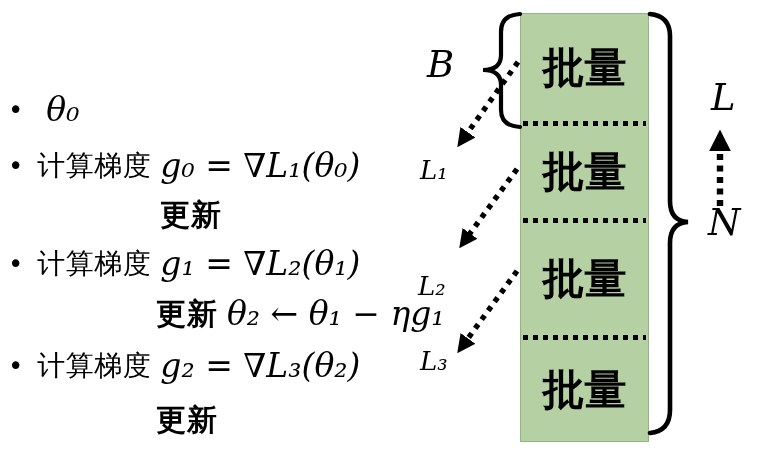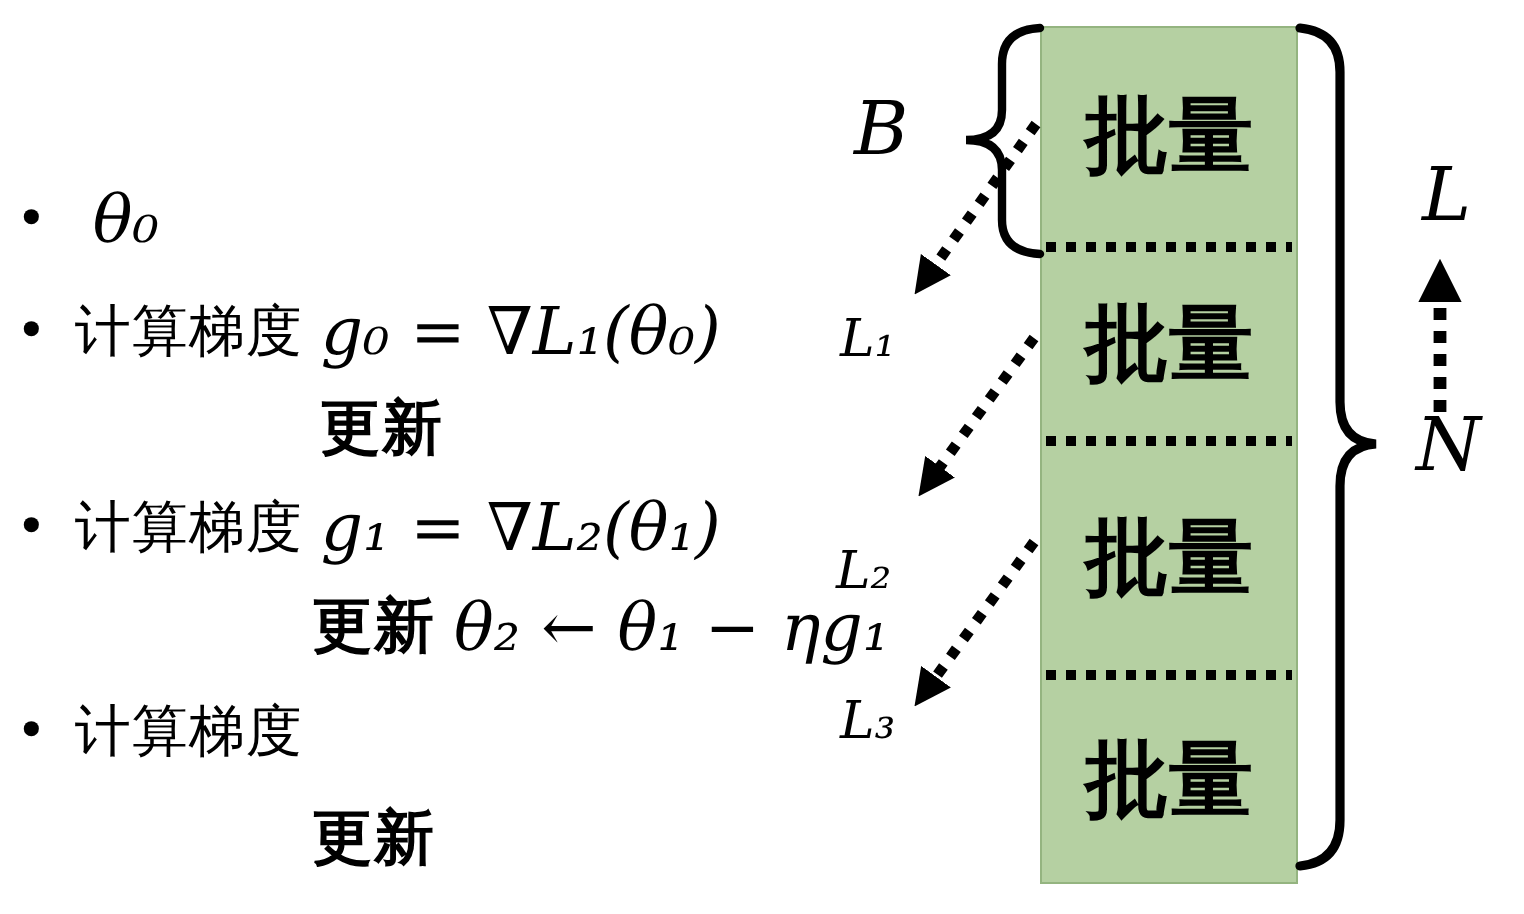--- a/index.html
+++ b/index.html
@@ -84,20 +84,21 @@
     </div>
 
     <div class="step" style="left:156px;top:294px;">
       <span class="cjk-bold">更新</span>
       <span class="math">θ₂ ← θ₁ − ηg₁</span>
     </div>
 
     <div class="step" style="left:8px;top:346px;">
       <span class="bullet">•</span>
       <span class="cjk">计算梯度</span>
+      <span class="math">g₂ = ∇L₃(θ₂)</span>
     </div>
 
     <div class="step" style="left:156px;top:400px;">
       <span class="cjk-bold">更新</span>
     </div>
 
   </div>
 
   <div class="column">
     <div class="batch-seg" style="top:0;height:107px;">

